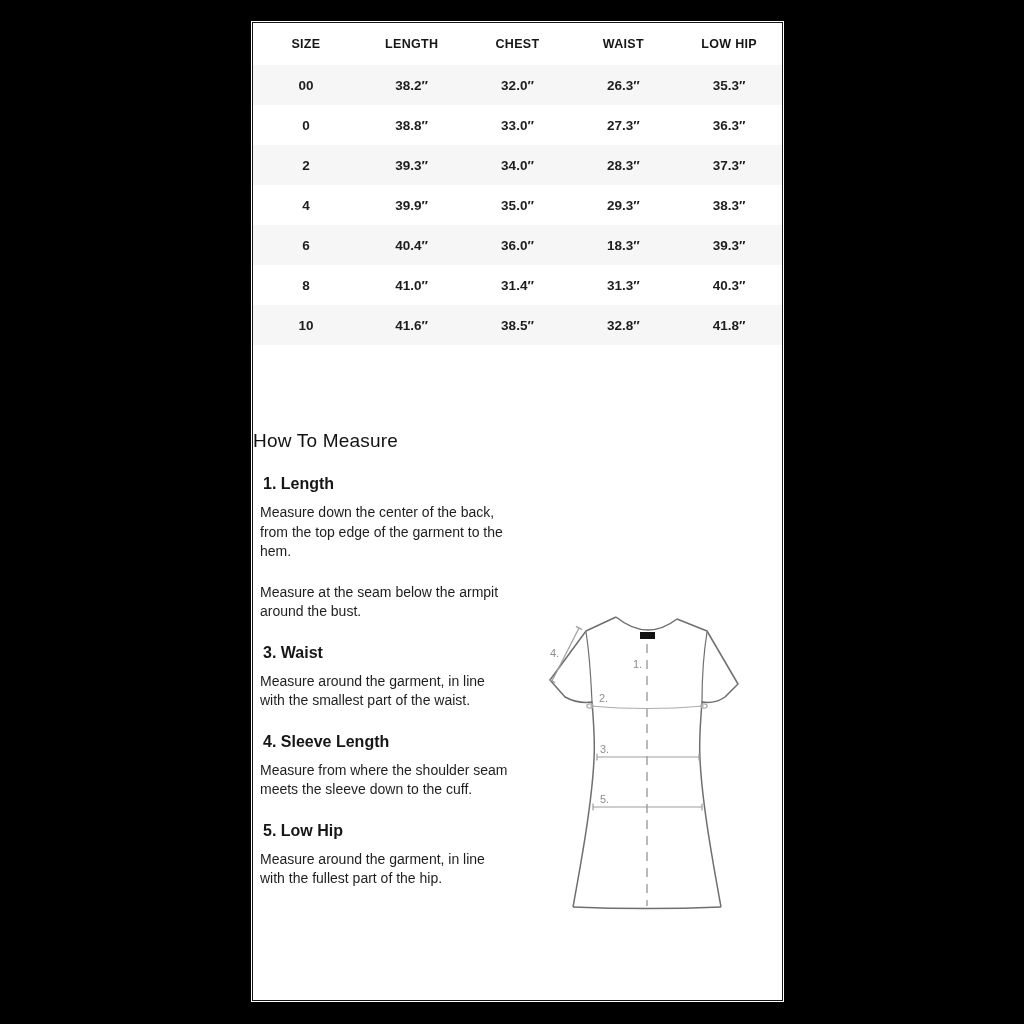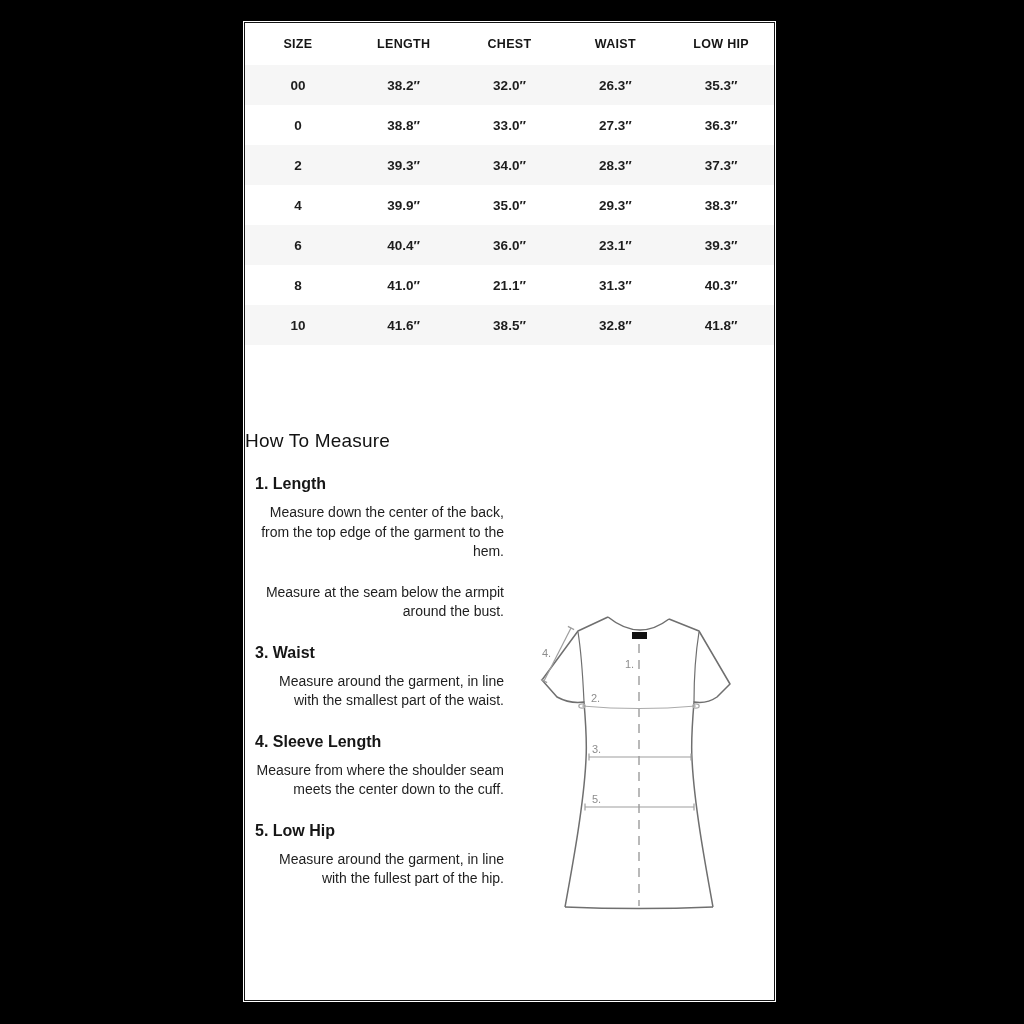--- a/index.html
+++ b/index.html
@@ -13,21 +13,21 @@
   }
   *{box-sizing:border-box;}
   html,body{margin:0;padding:0;}
   body{
     width:1024px;height:1024px;position:relative;overflow:hidden;
     background:var(--page-bg);
     font-family:"Liberation Sans", sans-serif;
     color:var(--ink);
   }
   .panel{
-    position:absolute;left:244px;top:22px;width:531px;height:979px;
+    position:absolute;left:252px;top:22px;width:531px;height:979px;
     background:var(--panel-bg);
     border:1px solid #141414;
     outline:1px solid #ffffff;
     overflow:hidden;
   }
   
   table.size-table{
     width:100%;border-collapse:collapse;table-layout:fixed;
   }
   table.size-table th{
@@ -44,21 +44,21 @@
     margin:85px 0 0 0;text-align:left;
     font-size:19px;font-weight:400;letter-spacing:.2px;color:#121212;
   }
   .steps{
     margin:22px 0 0 7px;width:252px;
   }
   .step-heading{
     margin:0 0 9px 3px;font-size:16px;font-weight:700;color:#161616;line-height:20px;
   }
   .step-desc{
-    margin:0 0 21px 0;font-size:14px;line-height:19.5px;color:#1e1e1e;text-align:right;
+    margin:0 0 21px 0;font-size:14px;line-height:19.5px;color:#1e1e1e;
   }
   .figure{
     position:absolute;left:292px;top:588px;width:198px;height:302px;
   }
   .figure svg{display:block;width:100%;height:100%;}
   .diagram-label{
     font-family:"Liberation Sans", sans-serif;
     font-size:11px;fill:var(--label-gray);
   }
 </style>
@@ -103,27 +103,27 @@
           <td>4</td>
           <td>39.9″</td>
           <td>35.0″</td>
           <td>29.3″</td>
           <td>38.3″</td>
         </tr>
         <tr>
           <td>6</td>
           <td>40.4″</td>
           <td>36.0″</td>
-          <td>23.1″</td>
+          <td>18.3″</td>
           <td>39.3″</td>
         </tr>
         <tr>
           <td>8</td>
           <td>41.0″</td>
-          <td>21.1″</td>
+          <td>31.4″</td>
           <td>31.3″</td>
           <td>40.3″</td>
         </tr>
         <tr>
           <td>10</td>
           <td>41.6″</td>
           <td>38.5″</td>
           <td>32.8″</td>
           <td>41.8″</td>
         </tr>
@@ -139,21 +139,21 @@
       </div>
       <div>
         <p class="step-desc">Measure at the seam below the armpit around the bust.</p>
       </div>
       <div>
         <h3 class="step-heading">3. Waist</h3>
         <p class="step-desc">Measure around the garment, in line with the smallest part of the waist.</p>
       </div>
       <div>
         <h3 class="step-heading">4. Sleeve Length</h3>
-        <p class="step-desc">Measure from where the shoulder seam meets the center down to the cuff.</p>
+        <p class="step-desc">Measure from where the shoulder seam meets the sleeve down to the cuff.</p>
       </div>
       <div>
         <h3 class="step-heading">5. Low Hip</h3>
         <p class="step-desc">Measure around the garment, in line with the fullest part of the hip.</p>
       </div>
     </div>
 
   <div class="figure">
     <svg viewBox="0 0 198 302">
 

